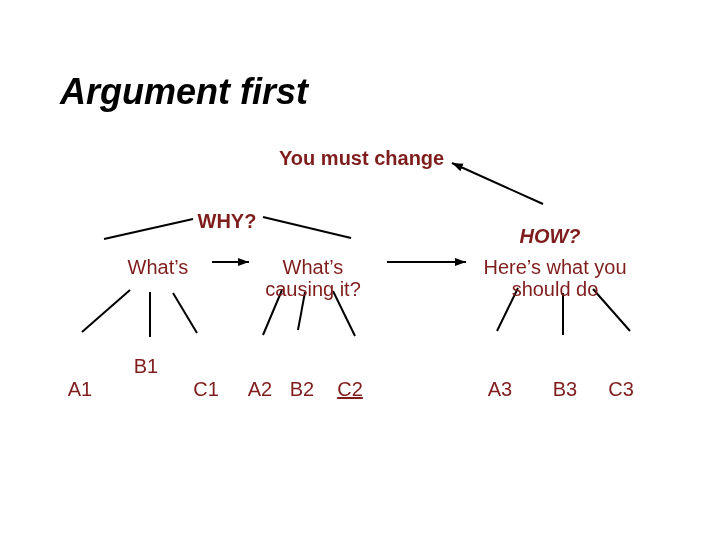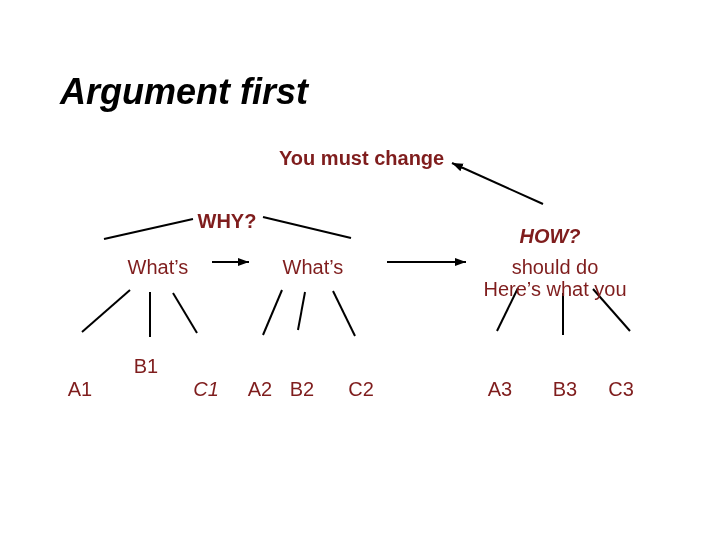--- a/index.html
+++ b/index.html
@@ -49,24 +49,24 @@
   }
   .root   { left: 279px; top: 146px; }
   .why    { left: 157px; top: 209px; width: 140px; }
   .how    { left: 480px; top: 224px; width: 140px; font-style: italic; }
   .wrong  { left: 88px;  top: 240px; width: 140px; }
   .causing{ left: 233px; top: 240px; width: 160px; }
   .shoulddo { left: 475px; top: 240px; width: 160px; }
   .leaf { width: 60px; text-align: center; top: 340px; margin-top: 37px; }
   .leaf-a1 { left: 50px;  }
   .leaf-b1 { left: 116px; top: 317px; }
-  .leaf-c1 { left: 176px; font-style: italic; }
+  .leaf-c1 { left: 176px; }
   .leaf-a2 { left: 230px; }
   .leaf-b2 { left: 272px; }
-  .leaf-c2 { left: 331px; }
+  .leaf-c2 { left: 320px; text-decoration: underline; }
   .leaf-a3 { left: 470px; }
   .leaf-b3 { left: 535px; }
   .leaf-c3 { left: 591px; }
 </style>
 </head>
 <body>
 
 <div class="slide">
 
   <svg class="connectors" width="720" height="540" viewBox="0 0 720 540" aria-hidden="true">
@@ -102,25 +102,26 @@
 
   <div class="t bold center why">WHY?</div>
   <div class="t bold center how">HOW?</div>
 
   <div class="t center two-line wrong">
     <div>What’s</div>
   </div>
 
   <div class="t center two-line causing">
     <div>What’s</div>
+    <div>causing it?</div>
   </div>
 
   <div class="t center two-line shoulddo">
+    <div>Here’s what you</div>
     <div>should do</div>
-    <div>Here’s what you</div>
   </div>
 
   <div class="t leaf leaf-a1">A1</div>
   <div class="t leaf leaf-b1">B1</div>
   <div class="t leaf leaf-c1">C1</div>
   <div class="t leaf leaf-a2">A2</div>
   <div class="t leaf leaf-b2">B2</div>
   <div class="t leaf leaf-c2">C2</div>
   <div class="t leaf leaf-a3">A3</div>
   <div class="t leaf leaf-b3">B3</div>

